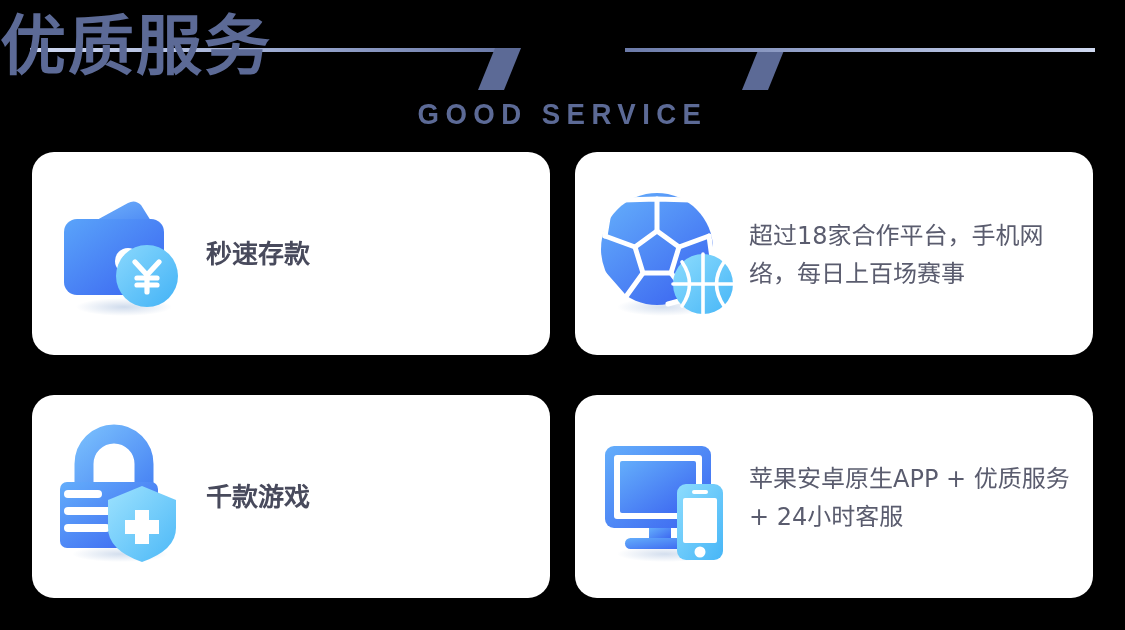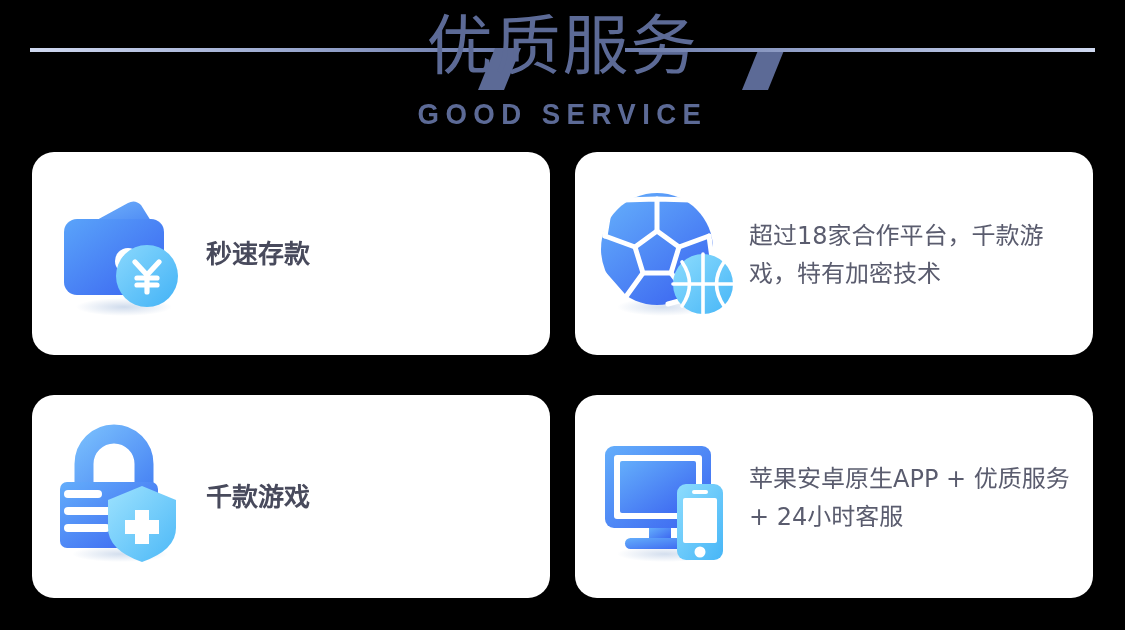--- a/index.html
+++ b/index.html
@@ -62,24 +62,24 @@
     left: 742px;
     transform: skewX(-22deg);
     transform-origin: bottom left;
   }
 
   .title-zh {
     position: absolute;
     left: 0;
     top: 4px;
     width: 1125px;
-    text-align: center;
+    text-align: left;
     font-family: "DejaVu Sans", "Liberation Sans", sans-serif;
     font-size: 66px;
-    font-weight: 400;
+    font-weight: 700;
     letter-spacing: 2px;
     color: #5c6a96;
     line-height: 86px;
     white-space: nowrap;
   }
 
   .title-en {
     position: absolute;
     left: 0;
     top: 96px;
@@ -260,21 +260,21 @@
           <circle cx="110" cy="105" r="30" fill="url(#bask1)"></circle>
           <g fill="none" stroke="#ffffff" stroke-width="3.6" stroke-linecap="round">
             <path d="M110 75 L110 135"></path>
             <path d="M80 105 L140 105"></path>
             <path d="M89 83 Q104 105 89 127"></path>
             <path d="M131 83 Q116 105 131 127"></path>
           </g>
         </svg>
       </div>
       <div class="card-text">
-        <div class="card-desc">超过18家合作平台，千款游戏，特有加密技术</div>
+        <div class="card-desc">超过18家合作平台，手机网络，每日上百场赛事</div>
       </div>
     </div>
 
     <div class="card two-line">
       <div class="card-icon">
         <svg viewBox="0 0 150 150" aria-hidden="true">
           <defs>
             <linearGradient id="lock1" x1="0" y1="0" x2="1" y2="1">
               <stop offset="0%" stop-color="#64aefb"></stop>
               <stop offset="100%" stop-color="#3a63f0"></stop>

